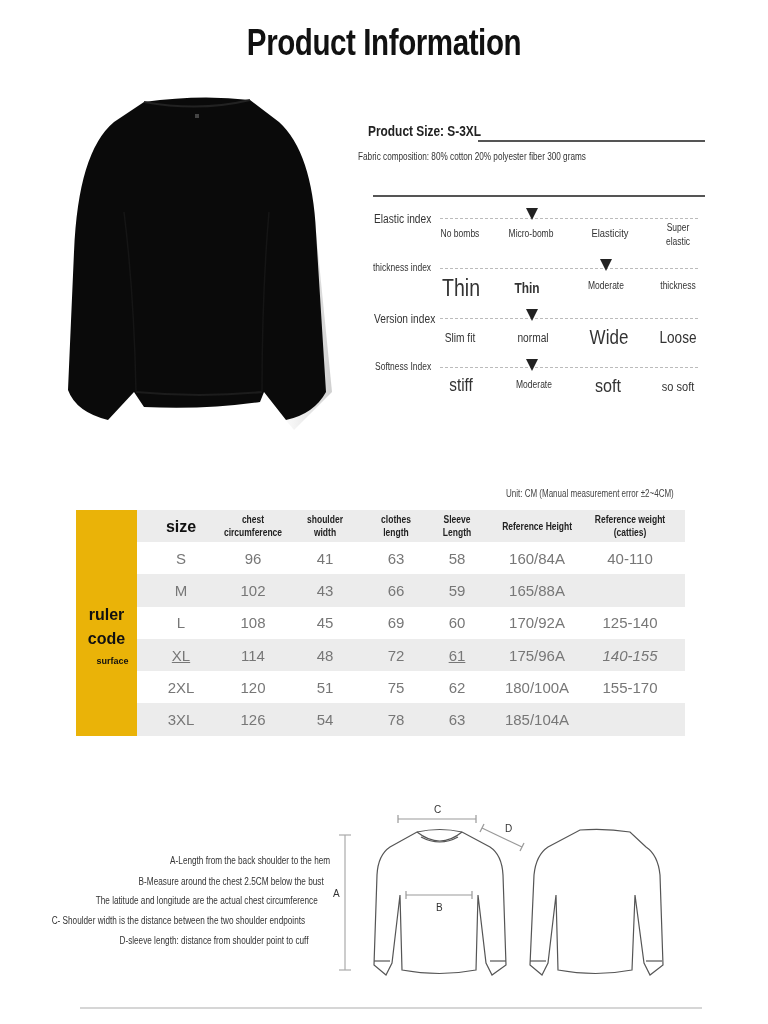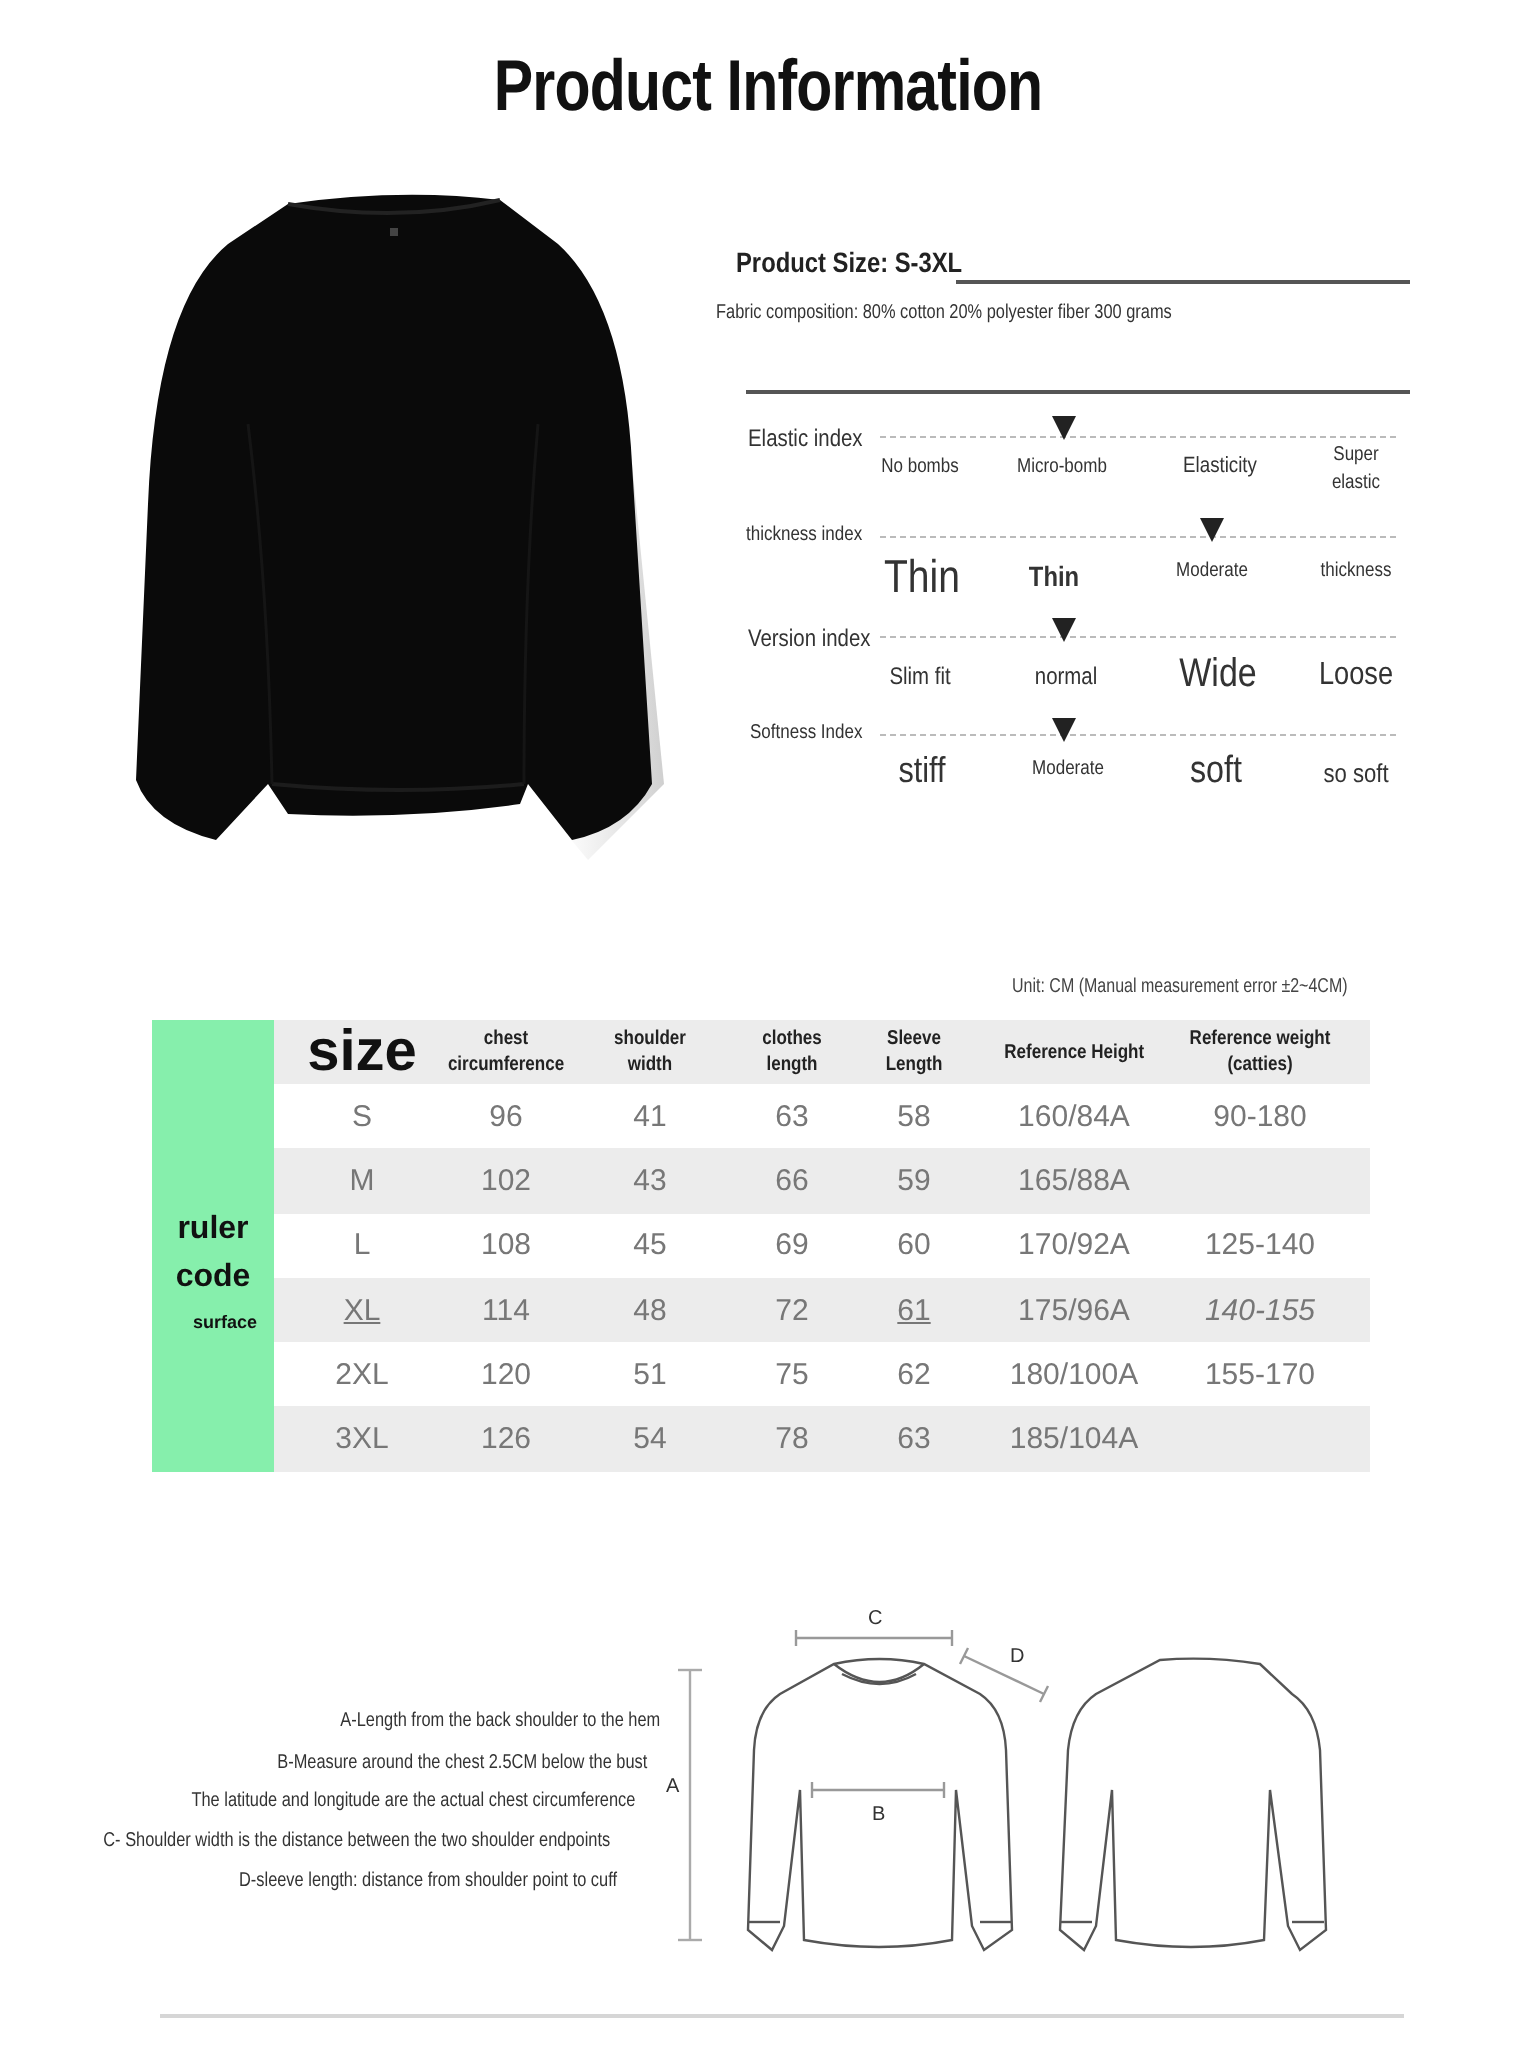--- a/index.html
+++ b/index.html
@@ -16,30 +16,30 @@
   .fabric { position: absolute; left: 0; top: 31px; font-size: 10px; color: #333; transform: scaleX(0.82); transform-origin: left; white-space: nowrap; }
   .sep { position: absolute; left: 15px; top: 75px; width: 332px; height: 1.5px; background: #555; }
 
   .idx-label { position: absolute; color: #333; white-space: nowrap; transform: scaleX(0.85); transform-origin: left; }
   .dash { position: absolute; height: 0; border-top: 1.5px dashed #bbb; }
   .opt { position: absolute; text-align: center; color: #333; white-space: nowrap; transform: scaleX(0.85); }
   .marker { position: absolute; width: 0; height: 0; border-left: 6px solid transparent; border-right: 6px solid transparent; border-top: 12px solid #222; }
 
   
   .unit { position: absolute; left: 506px; top: 488px; font-size: 10px; color: #444; white-space: nowrap; transform: scaleX(0.8); transform-origin: left; }
-  .ruler-col { position: absolute; left: 76px; top: 510px; width: 61px; height: 226px; background: #86efac; }
+  .ruler-col { position: absolute; left: 76px; top: 510px; width: 61px; height: 226px; background: #eab308; }
   .ruler-text { position: absolute; left: 0; width: 61px; text-align: center; color: #111; font-weight: bold; }
   .table { position: absolute; left: 137px; top: 510px; width: 548px; }
   .thead { height: 32px; background: #ececec; position: relative; }
   .trow { height: 32.3px; position: relative; }
   .trow.alt { background: #ececec; }
   .cell { position: absolute; top: 0; height: 100%; display: flex; align-items: center; justify-content: center; text-align: center; color: #777; font-size: 15px; }
   .hcell { position: absolute; top: 0; height: 100%; display: flex; align-items: center; justify-content: center; text-align: center; color: #222; font-size: 10px; line-height: 13px; font-weight: bold; }
   .hcell span { display: inline-block; transform: scaleX(0.85); }
-  .size-head { font-size: 29px; font-weight: bold; color: #111; }
+  .size-head { font-size: 16px; font-weight: bold; color: #111; }
 
   
   .notes { position: absolute; left: 30px; top: 855px; width: 300px; }
   .note { position: absolute; right: 0; font-size: 10px; color: #333; white-space: nowrap; transform: scaleX(0.82); transform-origin: right; }
 
   .diagram { position: absolute; left: 330px; top: 795px; width: 360px; height: 200px; }
   .footer-rule { position: absolute; left: 80px; top: 1007px; width: 622px; height: 2px; background: #d6d6d6; }
 </style>
 </head>
 <body>
@@ -134,21 +134,21 @@
       </div>
   </div>
   <div id="tbody">
       <div class="trow">
         <div class="cell" style="left: 0px; width: 88px;">S</div>
         <div class="cell" style="left: 78px; width: 76px;">96</div>
         <div class="cell" style="left: 160px; width: 56px;">41</div>
         <div class="cell" style="left: 230px; width: 58px;">63</div>
         <div class="cell" style="left: 294px; width: 52px;">58</div>
         <div class="cell" style="left: 352px; width: 96px;">160/84A</div>
-        <div class="cell" style="left: 438px; width: 110px;">90-180</div>
+        <div class="cell" style="left: 438px; width: 110px;">40-110</div>
       </div>
       <div class="trow alt">
         <div class="cell" style="left: 0px; width: 88px;">M</div>
         <div class="cell" style="left: 78px; width: 76px;">102</div>
         <div class="cell" style="left: 160px; width: 56px;">43</div>
         <div class="cell" style="left: 230px; width: 58px;">66</div>
         <div class="cell" style="left: 294px; width: 52px;">59</div>
         <div class="cell" style="left: 352px; width: 96px;">165/88A</div>
       </div>
       <div class="trow">

